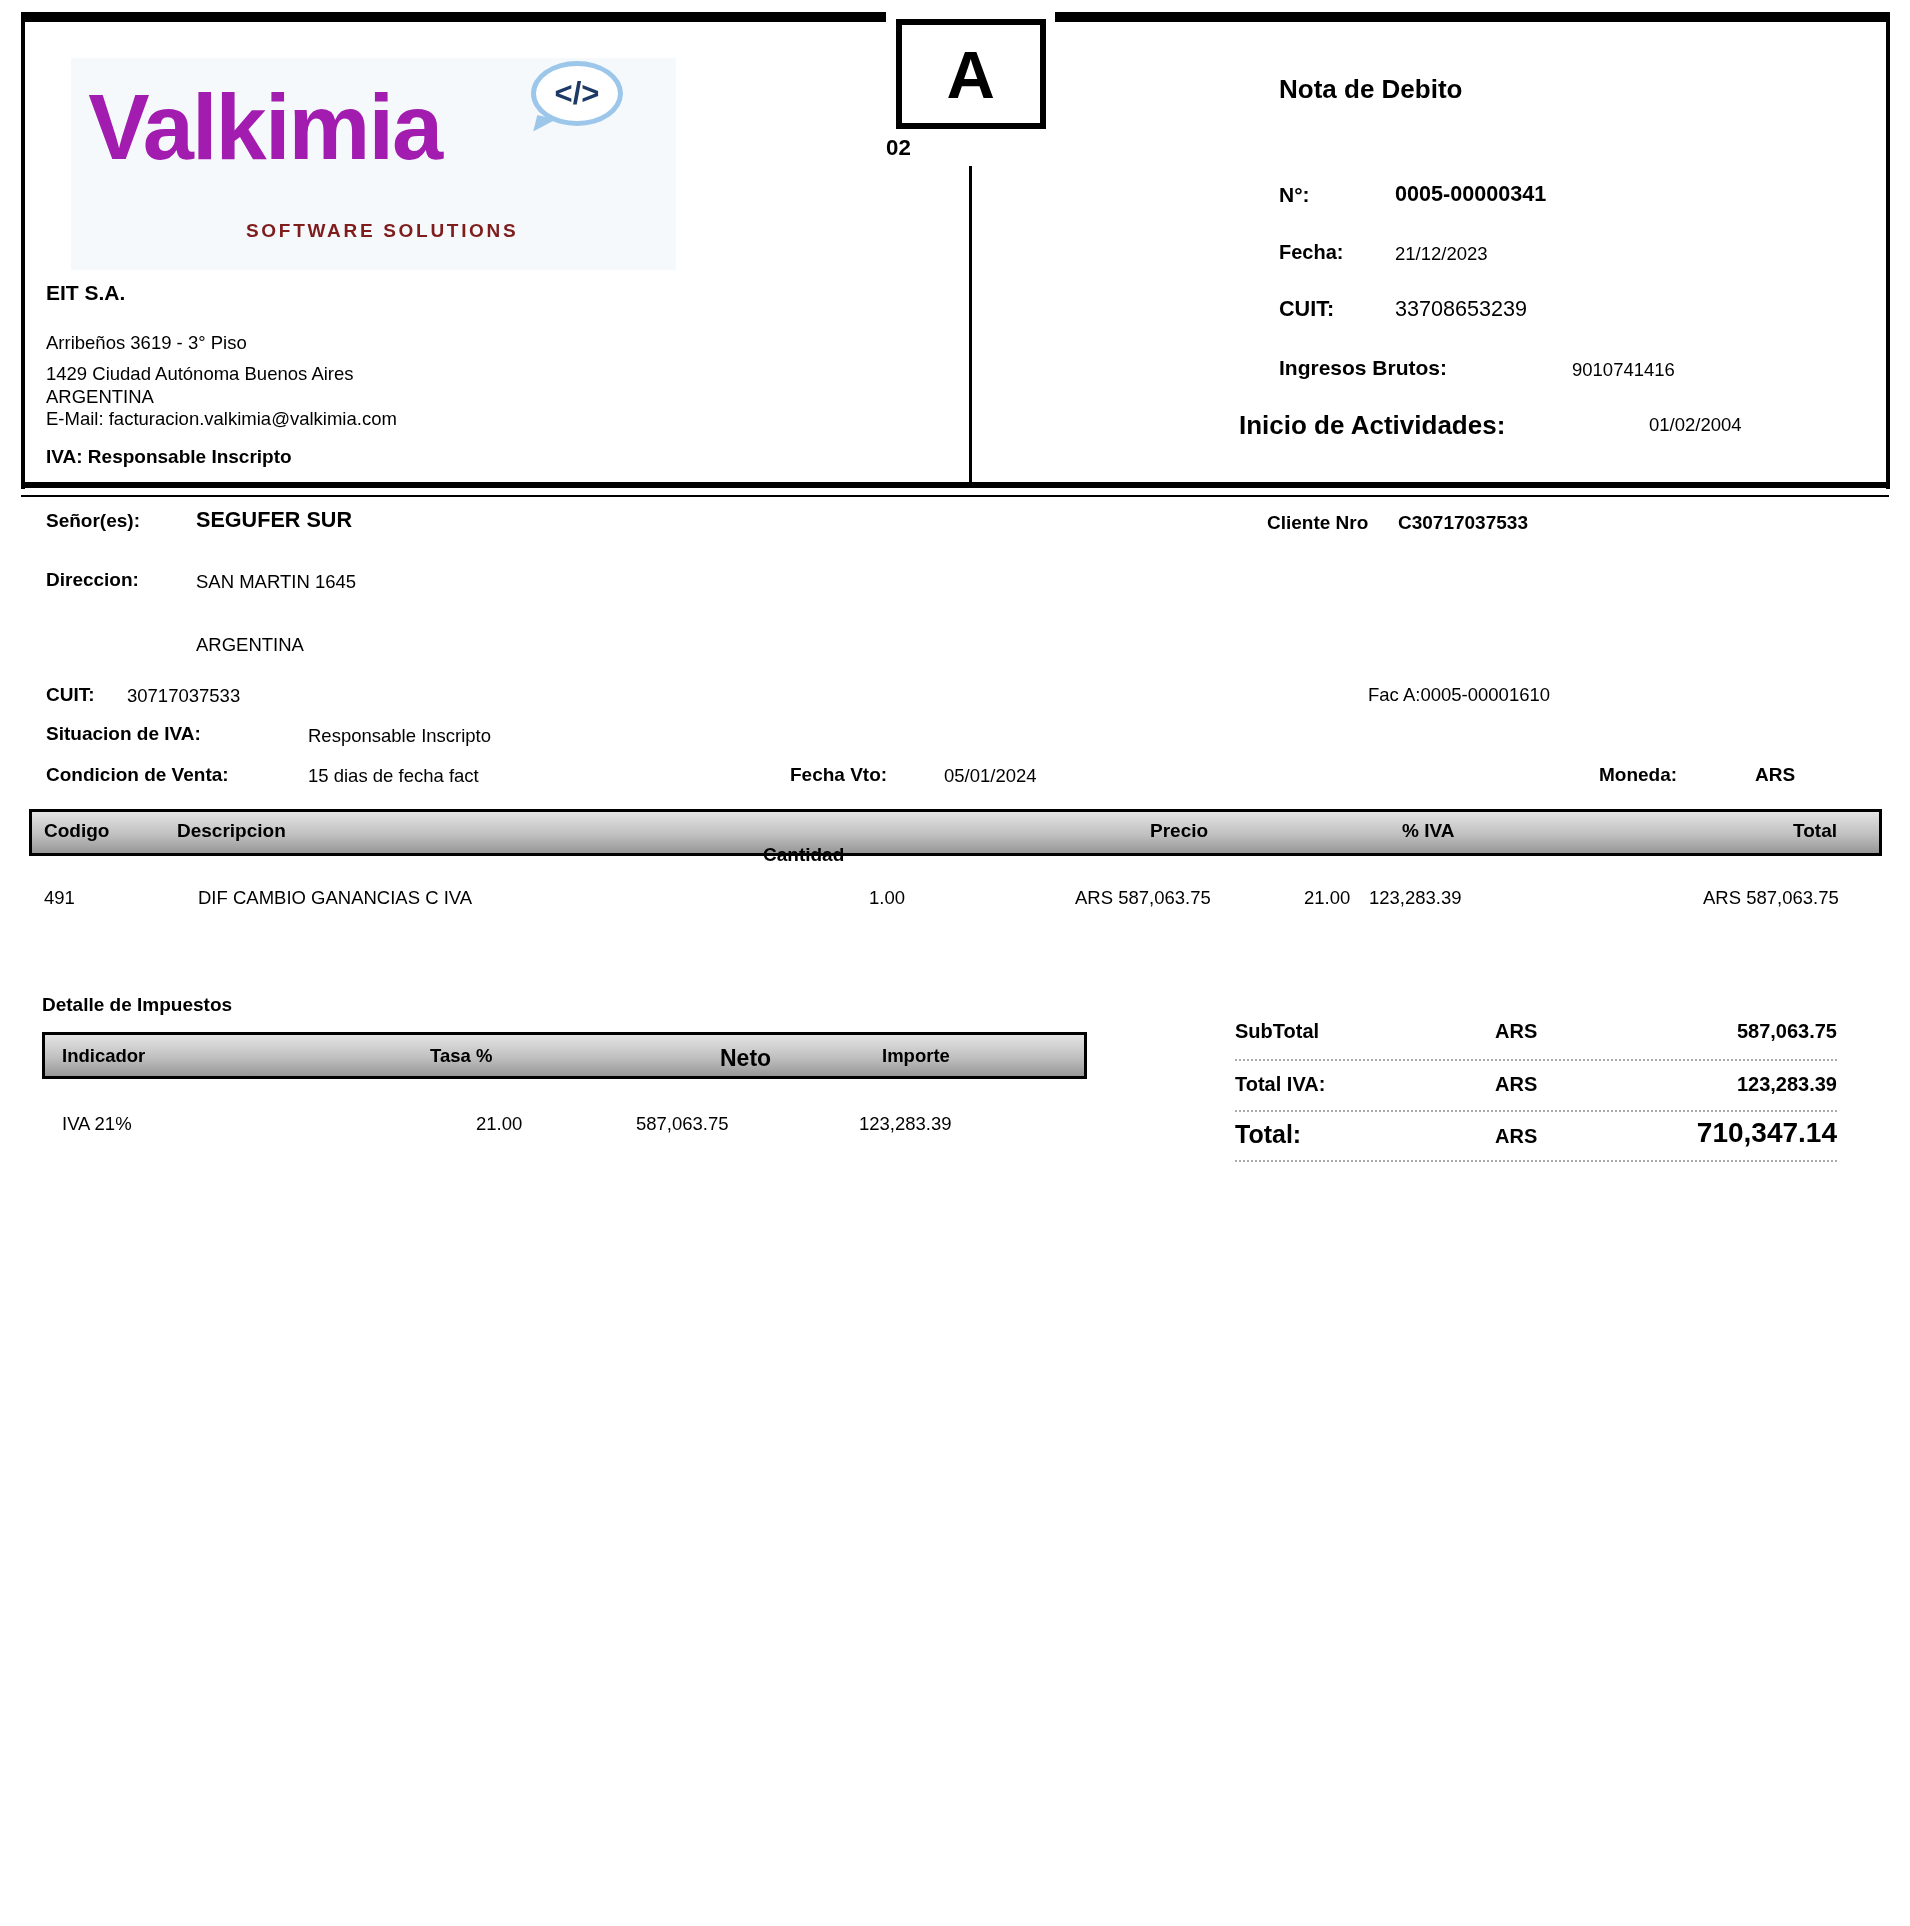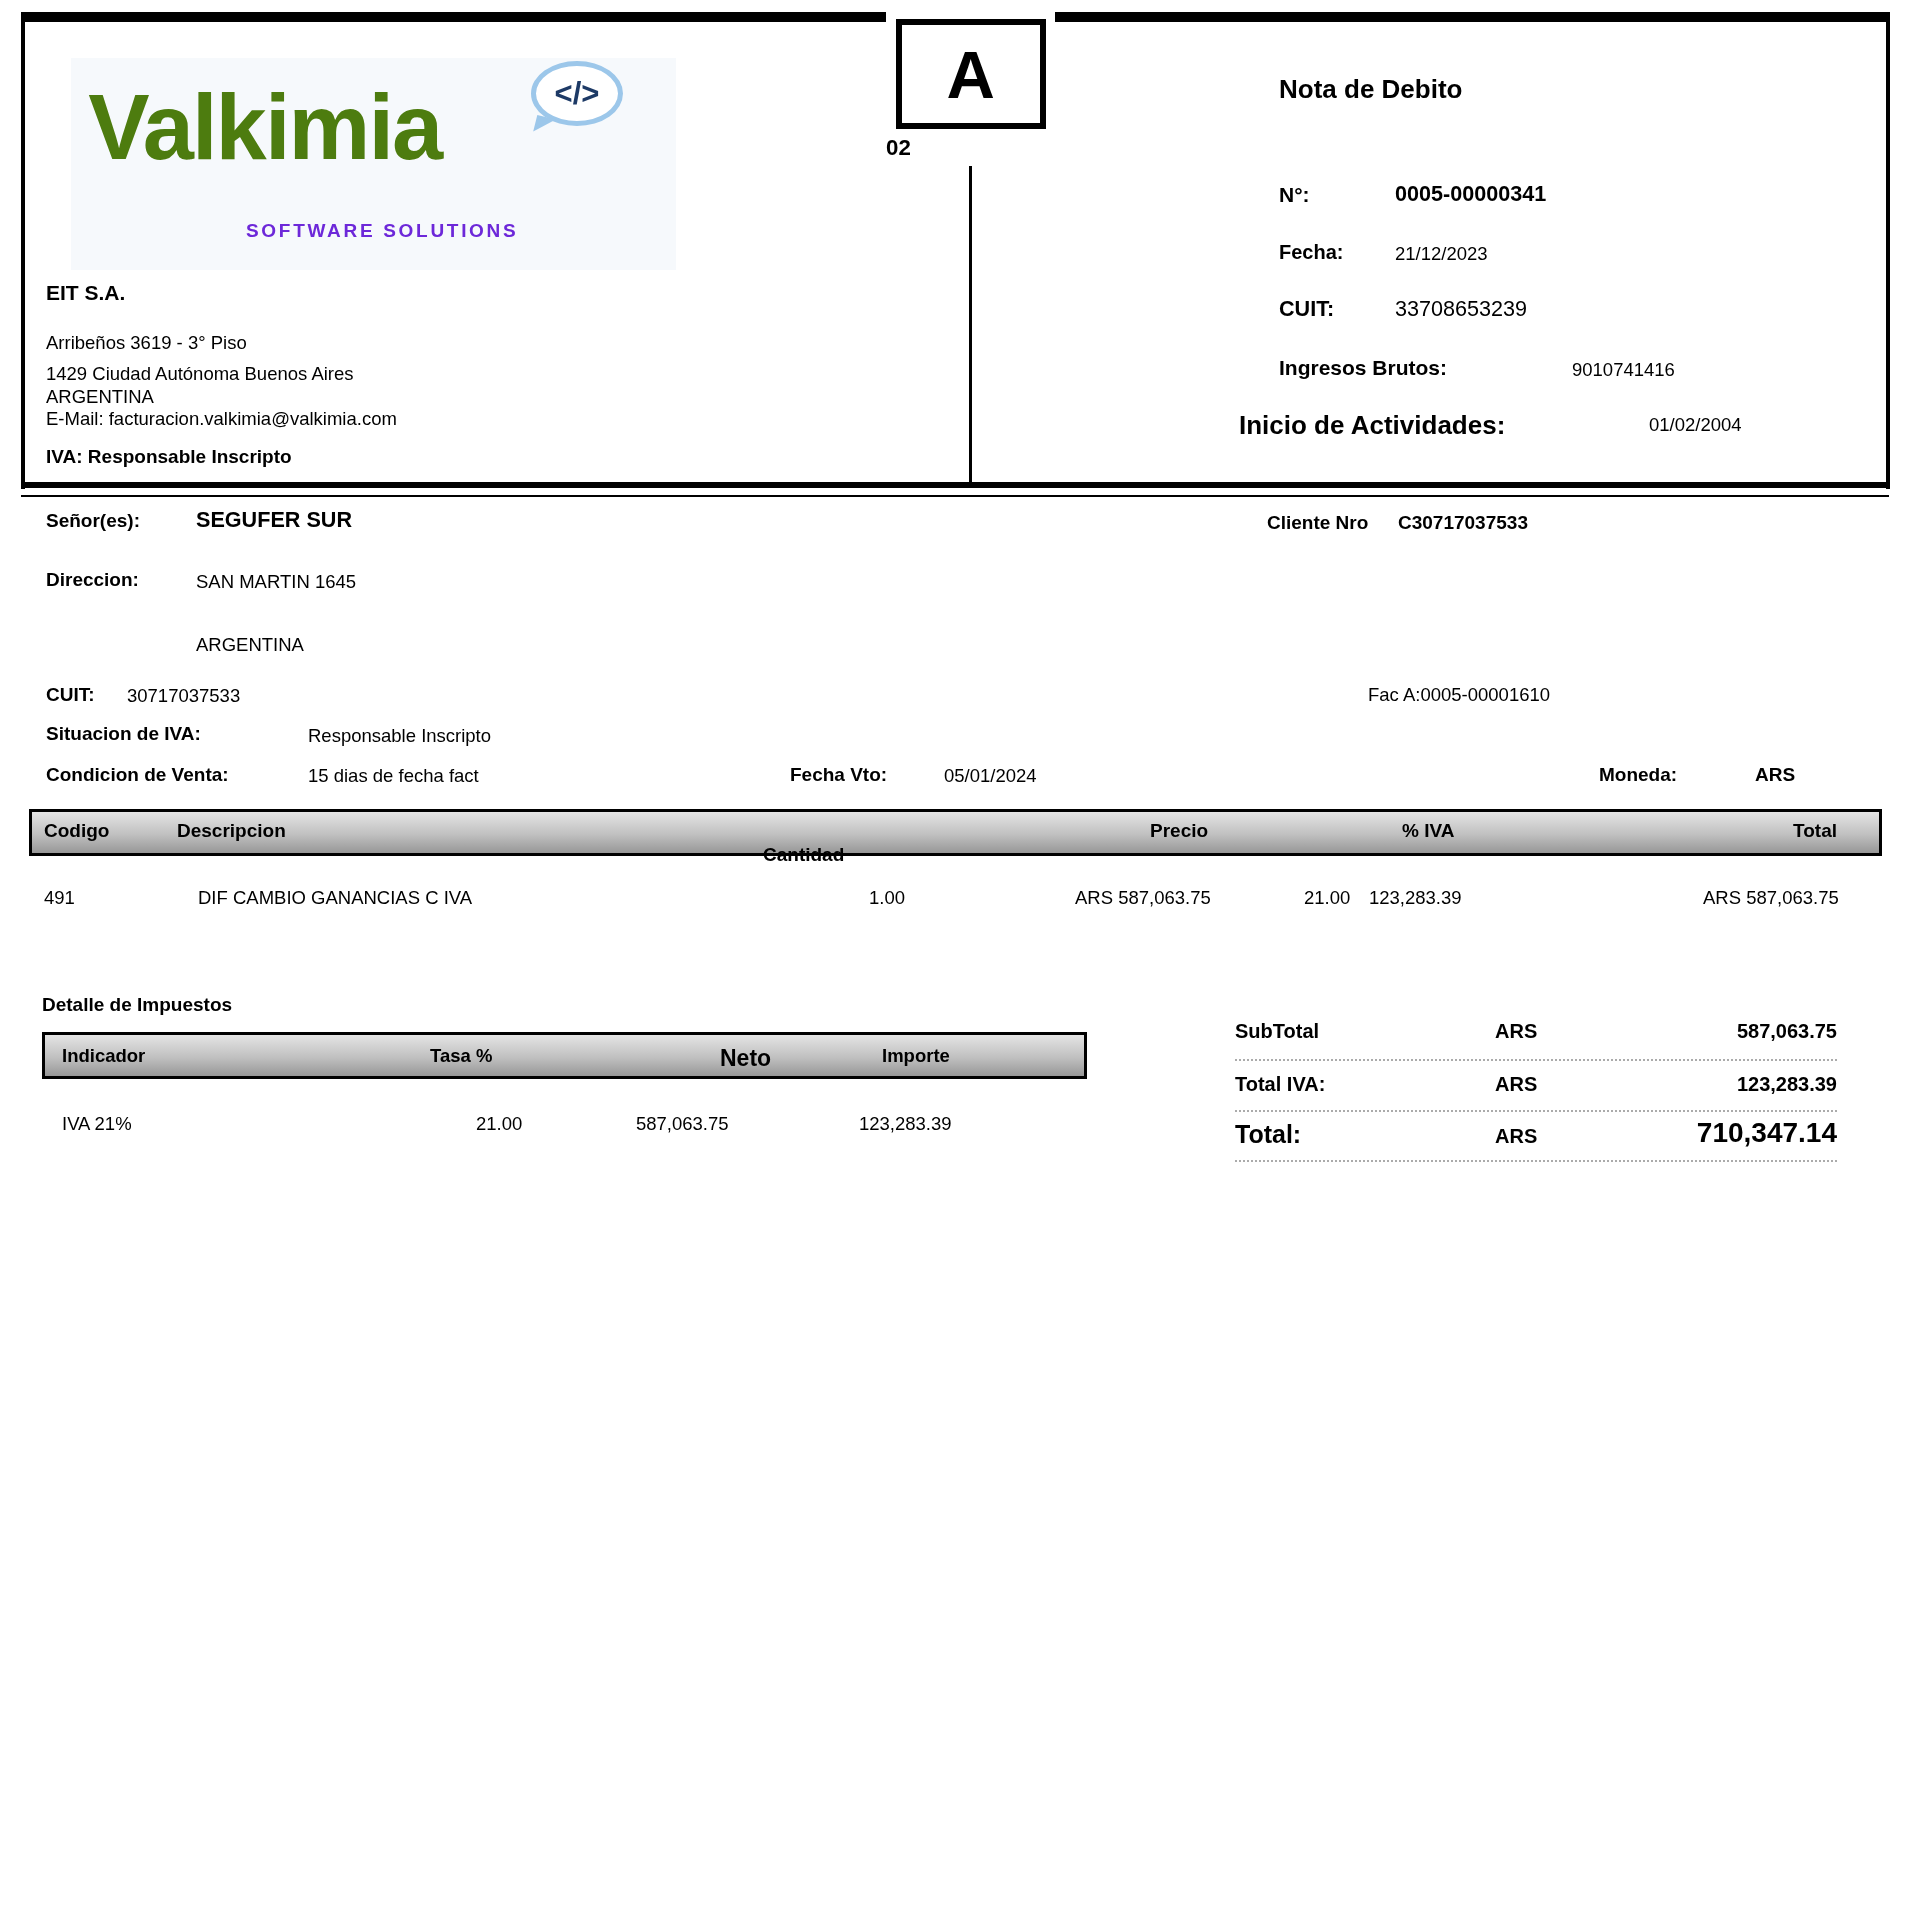--- a/index.html
+++ b/index.html
@@ -6,23 +6,23 @@
   html,body{margin:0;padding:0;background:#fff}
   .page{position:relative;width:1910px;height:2700px;background:#fff;
         font-family:"Liberation Sans",sans-serif;color:#000;overflow:hidden}
   .a{position:absolute;white-space:nowrap;line-height:1.15}
   .b{font-weight:700}
   .bar{position:absolute;background:#000}
   .gradbar{position:absolute;background:linear-gradient(180deg,#e4e4e4 0%,#c0c0c0 55%,#979797 100%)}
   .dot{position:absolute;height:0;border-bottom:2.3px dotted #ababab}
   .logo-box{position:absolute;left:71px;top:58px;width:605px;height:212px;background:#f6f9fc}
   .logo-brand{position:absolute;left:17.3px;top:17.3px;font-size:92px;font-weight:700;
-              color:#4d7c0f;letter-spacing:-1.9px}
+              color:#a21caf;letter-spacing:-1.9px}
   .logo-tagline{position:absolute;left:175px;top:162px;font-size:19px;font-weight:700;
-                color:#6d28d9;letter-spacing:2.7px}
+                color:#7f1d1d;letter-spacing:2.7px}
   .logo-bubble{position:absolute;left:460px;top:3.1px;width:92px;height:65px;
                border:5px solid #9cc7ea;border-radius:50%;display:flex;align-items:center;
                justify-content:center;color:#1d3a66;font-weight:700;font-size:31px;background:#fff}
   .bubble-tail{position:absolute;left:-1.5px;bottom:-13px;width:0;height:0;
                border-top:17px solid #9cc7ea;border-right:19px solid transparent;transform:rotate(14deg)}
   .doc-letter-wrap{position:absolute;left:886px;top:11.6px;width:169px;height:154px;background:#fff}
   .doc-letter-box{position:absolute;left:9.6px;top:7.7px;width:150px;height:110px;border:6.2px solid #000;
                   display:flex;align-items:center;justify-content:center;font-size:67px;font-weight:700}
   .doc-letter-code{position:absolute;left:0;top:123px;width:100%;text-align:left;
                    font-size:22.3px;font-weight:700}

